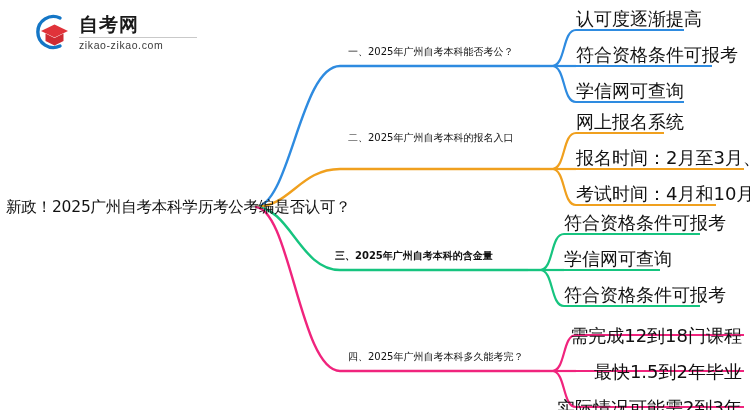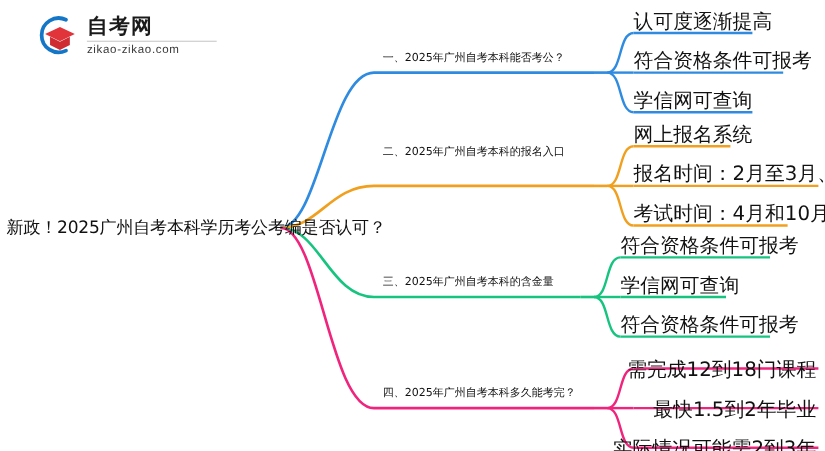--- a/index.html
+++ b/index.html
@@ -93,21 +93,21 @@
     align-items: center;
     font-size: 10px;
     white-space: nowrap;
     font-family: "DejaVu Sans", "Liberation Sans", sans-serif;
     color: #111;
     padding-left: 8px;
     box-sizing: border-box;
   }
   #b1-label { left: 340px; top: 40px;  width: 200px; }
   #b2-label { left: 340px; top: 126px; width: 200px; }
-  #b3-label { left: 340px; top: 244px; width: 200px; }
+  #b3-label { left: 327px; top: 244px; width: 200px; font-weight: bold; }
   #b4-label { left: 340px; top: 345px; width: 200px; }
 
   
   .leaf {
     position: absolute;
     height: 22px;
     display: flex;
     align-items: center;
     font-size: 18px;
     white-space: nowrap;

